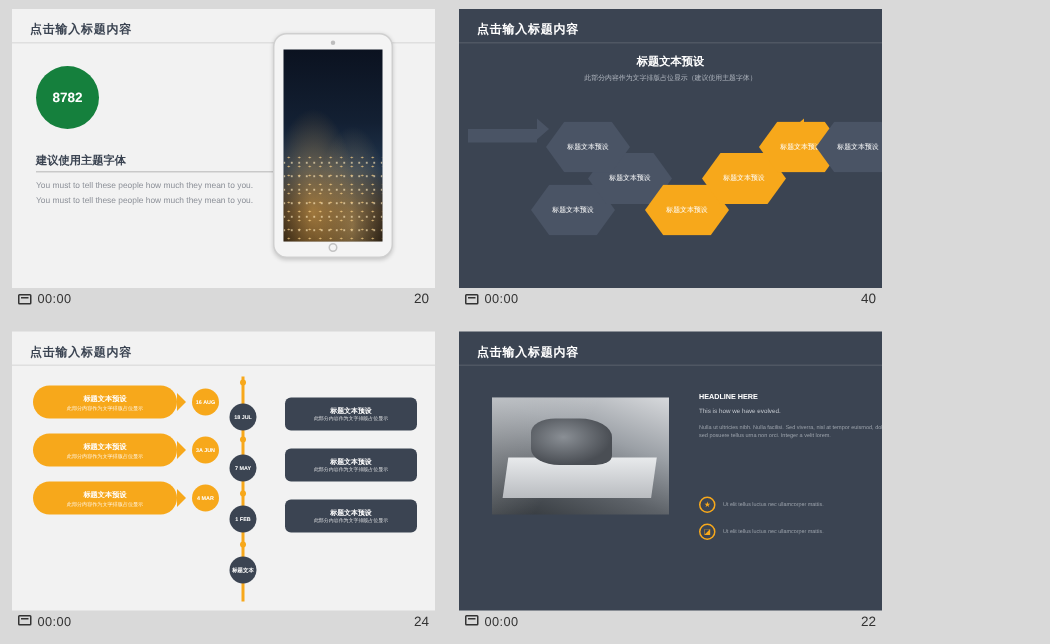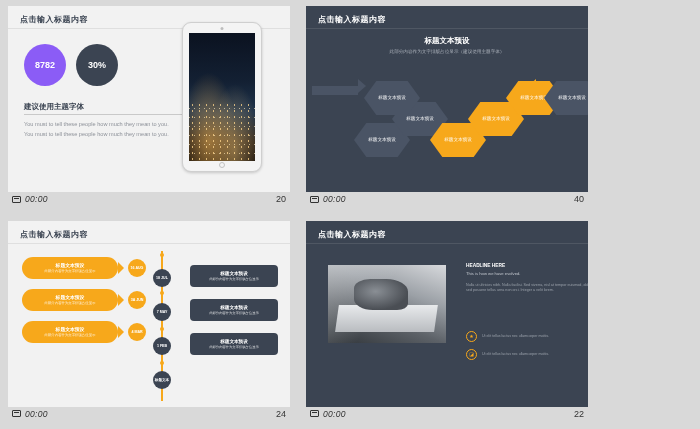--- a/index.html
+++ b/index.html
@@ -50,21 +50,21 @@
 
   
   .footer {
     position: relative;
     height: 14px;
     display: flex;
     align-items: center;
     font-size: 8.5px;
     padding: 0 4px;
   }
-  .footer .time { margin-left: 4px; letter-spacing: .3px; font-style: italic; }
+  .footer .time { margin-left: 4px; letter-spacing: .3px; }
   .footer .pg { margin-left: auto; font-size: 9px; }
   .footer.on-light { color: #333; }
   .footer.on-dark  { color: #333; }
   .fico {
     display:inline-block;
     width: 9px; height: 7px;
     border: 1px solid currentColor;
     border-radius: 1px;
     position: relative;
   }
@@ -74,21 +74,21 @@
     border-top:1px solid currentColor;
   }
 
   
   .circles { position: absolute; top: 38px; left: 16px; display: flex; gap: 10px; }
   .circ {
     width: 42px; height: 42px; border-radius: 50%;
     display: flex; align-items: center; justify-content: center;
     font-size: 9px; color: #fff; font-weight: bold;
   }
-  .c-orange { background: #8b5cf6; }
+  .c-orange { background: #15803d; }
   .c-dark   { background: #3b4452; }
   .s19-sub {
     position: absolute; top: 96px; left: 16px;
     font-size: 7.5px; font-weight: bold; color: #3b4452;
   }
   .s19-line { position:absolute; top: 108px; left: 16px; width: 160px; height:1px; background: #c9c9c9;}
   .s19-p {
     position: absolute; left: 16px;
     font-size: 5.6px; color: #8d9199; line-height: 1.5;
     width: 175px;
@@ -239,23 +239,20 @@
 
   <div class="slide-wrap">
     <div class="slide light">
       <div class="slide-title">点击输入标题内容</div>
       <div class="title-rule"></div>
 
       <div class="circles">
         <div class="circ c-orange">
             <span>8782</span>
           </div>
-        <div class="circ c-dark">
-            <span>30%</span>
-          </div>
       </div>
 
       <div class="s19-sub">建议使用主题字体</div>
       <div class="s19-line"></div>
       <div class="s19-p s19-p1">You must to tell these people how much they mean to you.</div>
       <div class="s19-p s19-p2">You must to tell these people how much they mean to you.</div>
 
       <div class="tablet">
         <div class="cam"></div>
         <div class="screen"></div>

